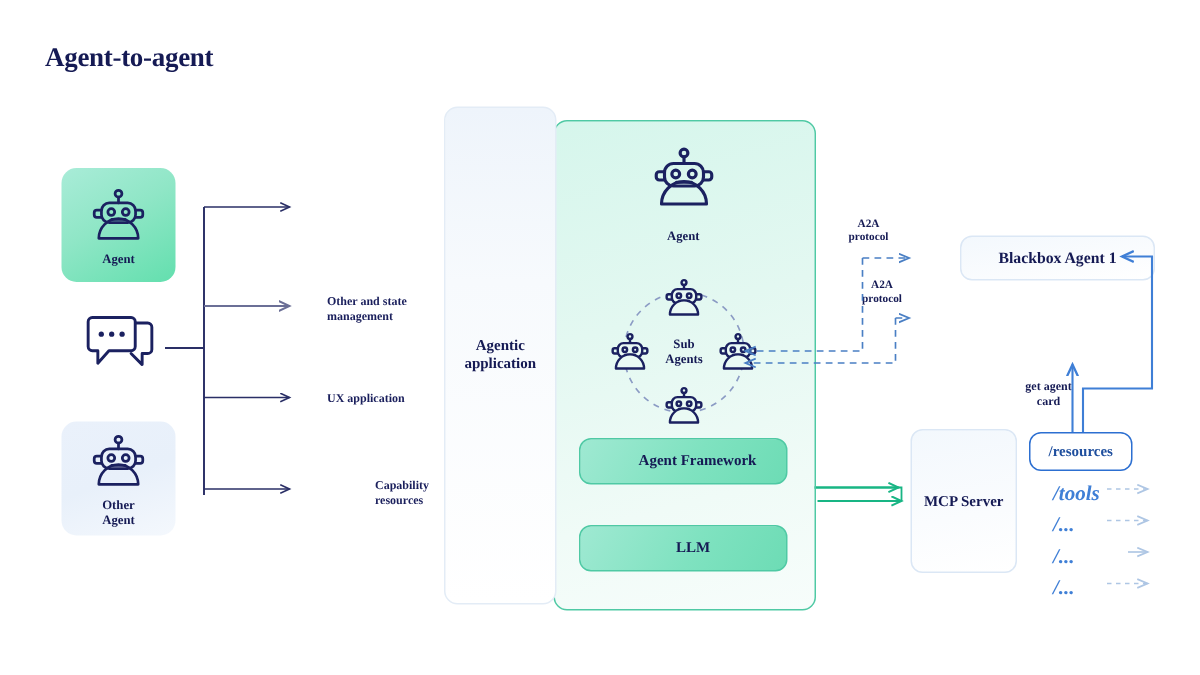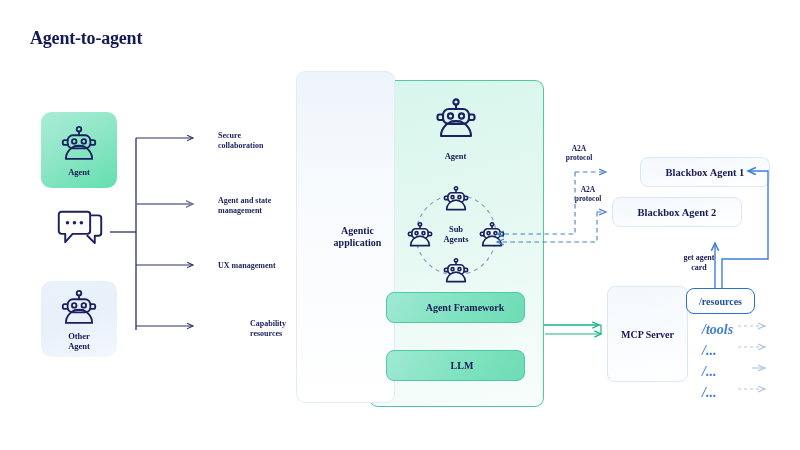--- a/index.html
+++ b/index.html
@@ -48,21 +48,20 @@
     width:90px;
   }
 
   
   .agentic-panel{
     position:absolute;left:296px;top:71px;width:73px;height:330px;
     background:linear-gradient(180deg,#eef4fb 0%,#f7fafd 35%,#ffffff 100%);
     border:1px solid #e3ecf6;border-radius:9px;
     display:flex;align-items:center;justify-content:center;
     z-index:4;
-    padding-left:24px;
   }
   .agentic-panel .t{
     font-size:10px;font-weight:bold;text-align:center;color:#151a54;line-height:1.25;
   }
 
   
   .green-panel{
     position:absolute;left:369px;top:80px;width:173px;height:325px;
     background:linear-gradient(165deg,#d6f6ec 0%,#e3f8f1 40%,#f0fbf7 75%,#f7fdfb 100%);
     border:1px solid #4fc9a4;border-radius:9px;
@@ -95,21 +94,21 @@
 
   
   .bluebox{
     position:absolute;border-radius:8px;border:1px solid #dbe7f5;
     background:linear-gradient(170deg,#f3f8fd 0%,#fafcfe 60%,#ffffff 100%);
     display:flex;align-items:center;justify-content:center;
     font-size:10.5px;font-weight:bold;color:#151a54;box-sizing:border-box;
   }
   .bb1{left:640px;top:157px;width:130px;height:30px;}
   .bb2{left:612px;top:197px;width:130px;height:30px;}
-  .mcp{left:607px;top:286px;width:81px;height:96px;font-size:10px;}
+  .mcp{left:607px;top:286px;width:71px;height:96px;font-size:10px;}
   .resources{
     left:686px;top:288px;width:69px;height:26px;
     border:1.4px solid #2c6fd1;border-radius:8px;background:#ffffff;
     font-size:10px;color:#1f4f9e;
   }
 
   
   .ep{
     position:absolute;left:690px;font-size:14px;font-weight:bold;font-style:italic;
     color:#3f7fd6;
@@ -224,28 +223,25 @@
         <path d="M37 19.5 H40.5 a2 2 0 0 1 2 2 v1.5 a2 2 0 0 1 -2 2 H37"></path>
         <path d="M9 41 a15 15 0 0 1 30 0 Z"></path>
       </svg>
     </span>
     <span class="lbl">
       <span>Other</span><br>
       <span>Agent</span>
     </span>
   </div>
 
-  <div class="branch-label" style="left:218px;top:131px;">
-    <span>Secure</span><br><span>collaboration</span>
-  </div>
   <div class="branch-label" style="left:218px;top:196px;">
-    <span>Agent and state</span><br><span>management</span>
+    <span>Other and state</span><br><span>management</span>
   </div>
   <div class="branch-label" style="left:218px;top:261px;">
-    <span>UX management</span>
+    <span>UX application</span>
   </div>
   <div class="branch-label" style="left:218px;top:319px;margin-left:32px;">
     <span>Capability</span><br><span>resources</span>
   </div>
 
   <div class="green-panel"></div>
 
   <div class="agent-top">
     <span>
       <svg width="48" height="48" viewBox="0 0 48 48" fill="none" stroke="#1b2160" stroke-width="2.1" stroke-linecap="round" stroke-linejoin="round">
@@ -337,23 +333,20 @@
   <div class="agentic-panel">
     <span class="t">
       <span>Agentic</span><br>
       <span>application</span>
     </span>
   </div>
 
   <div class="bluebox bb1">
     <span>Blackbox Agent 1</span>
   </div>
-  <div class="bluebox bb2">
-    <span>Blackbox Agent 2</span>
-  </div>
   <div class="bluebox mcp">
     <span>MCP Server</span>
   </div>
   <div class="bluebox resources">
     <span>/resources</span>
   </div>
 
   <div class="ep ep1">/tools</div>
   <div class="ep ep2">/...</div>
   <div class="ep ep3">/...</div>

